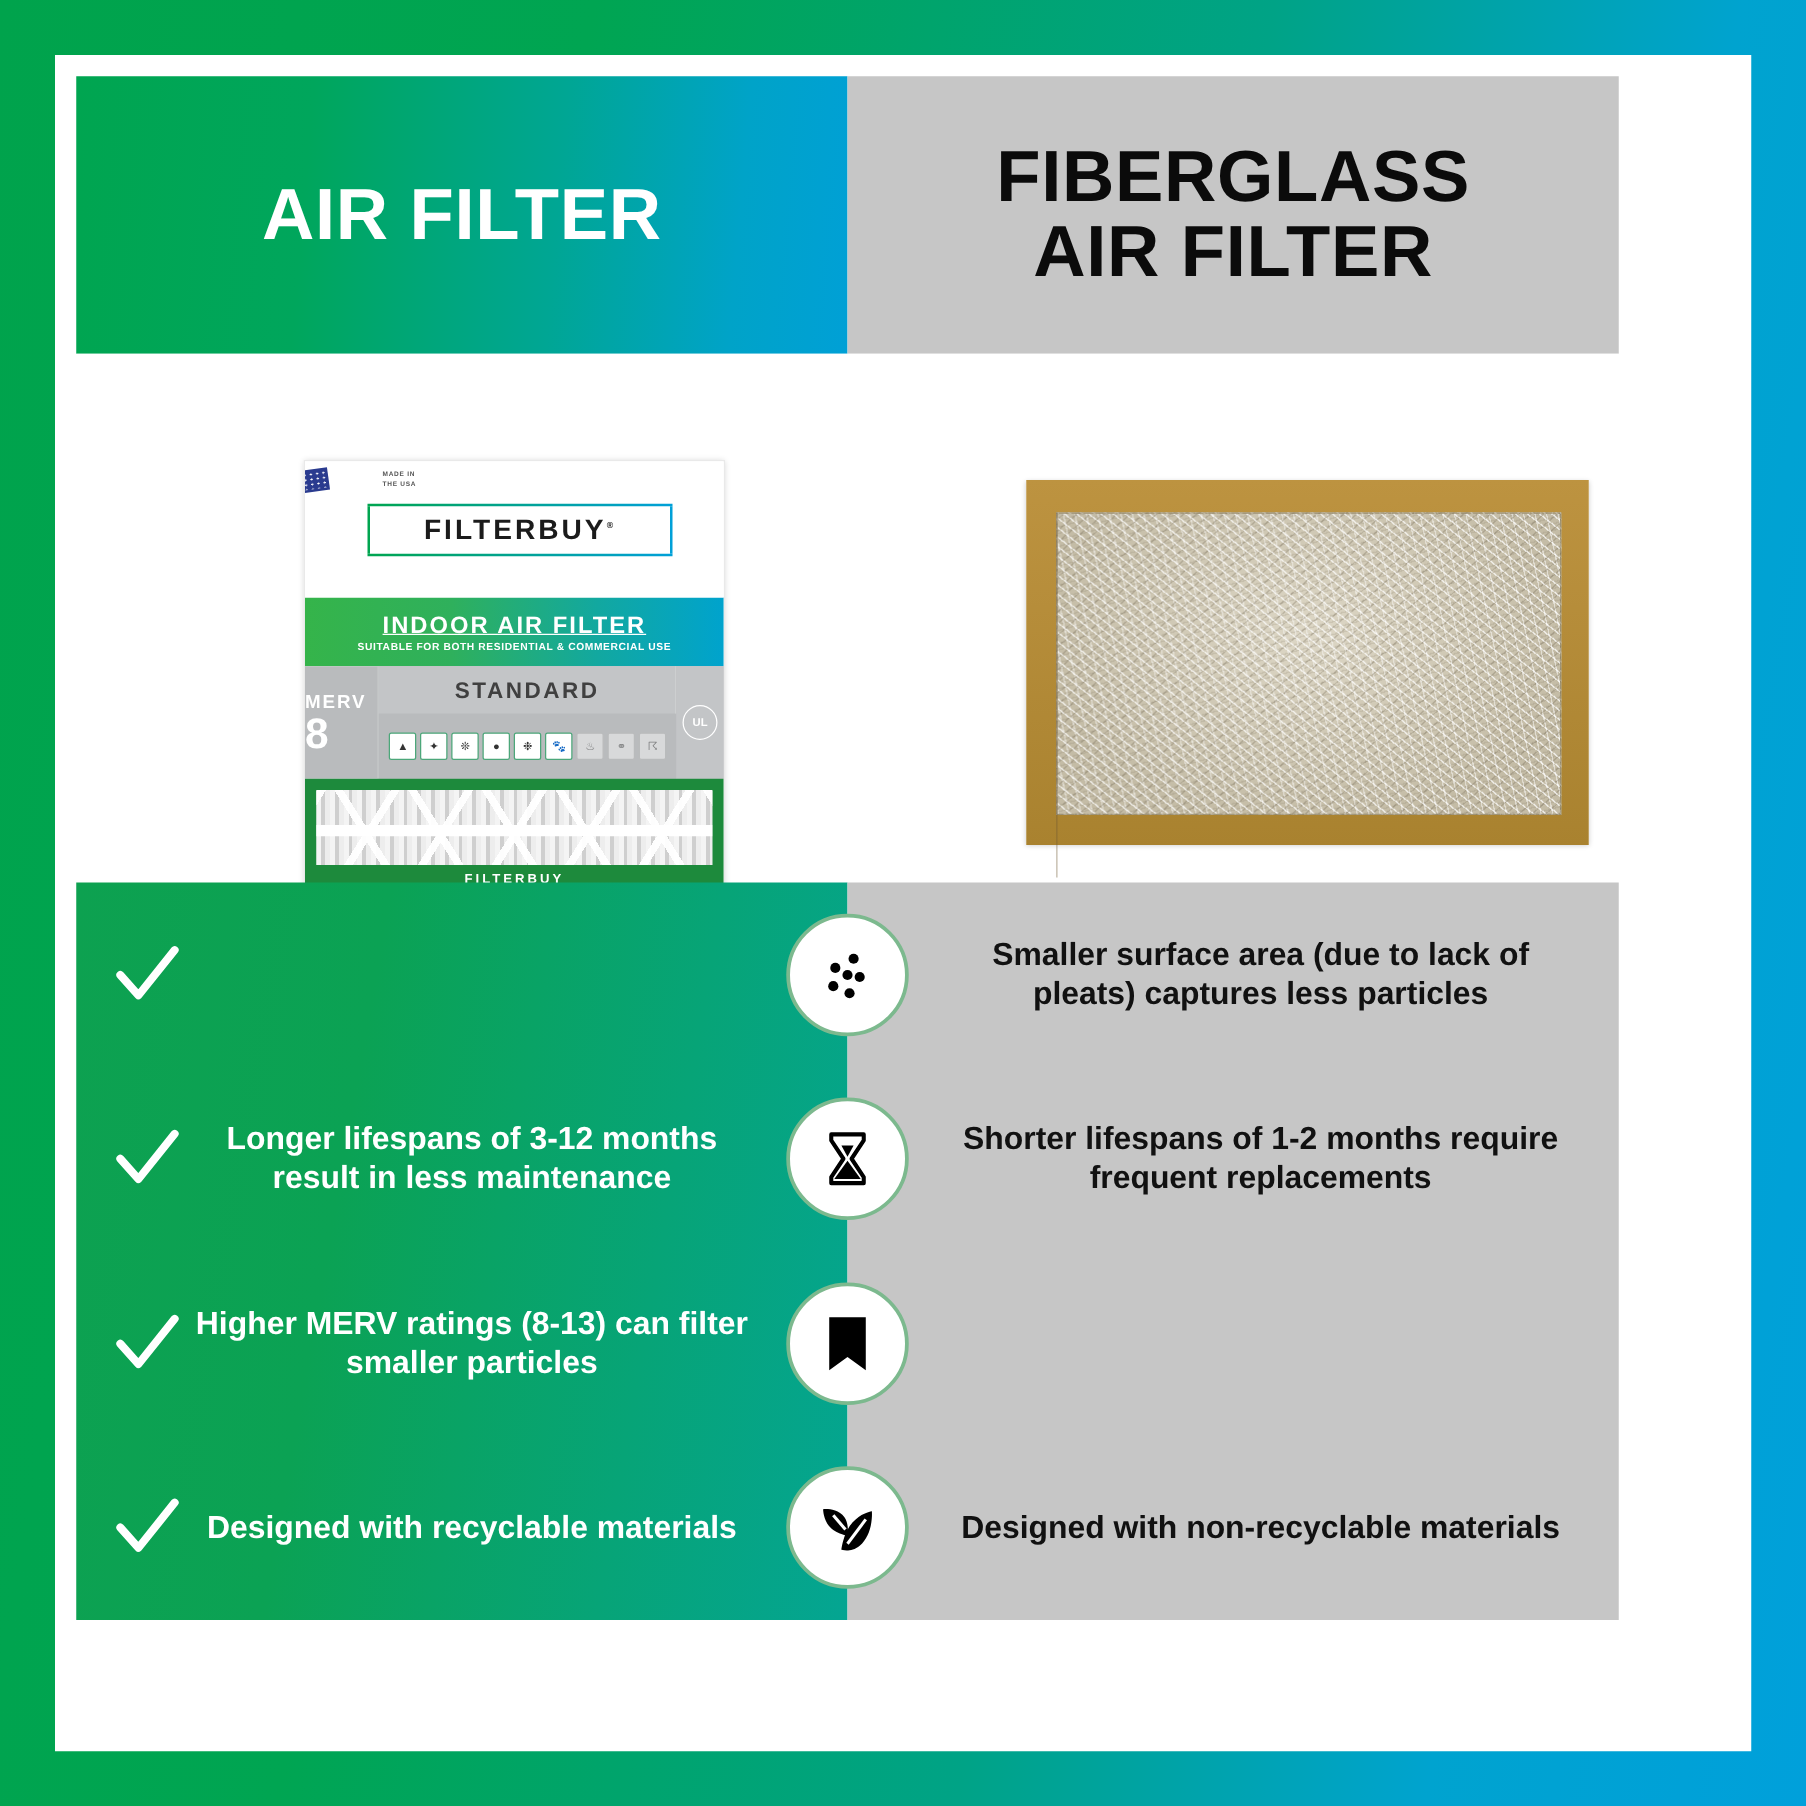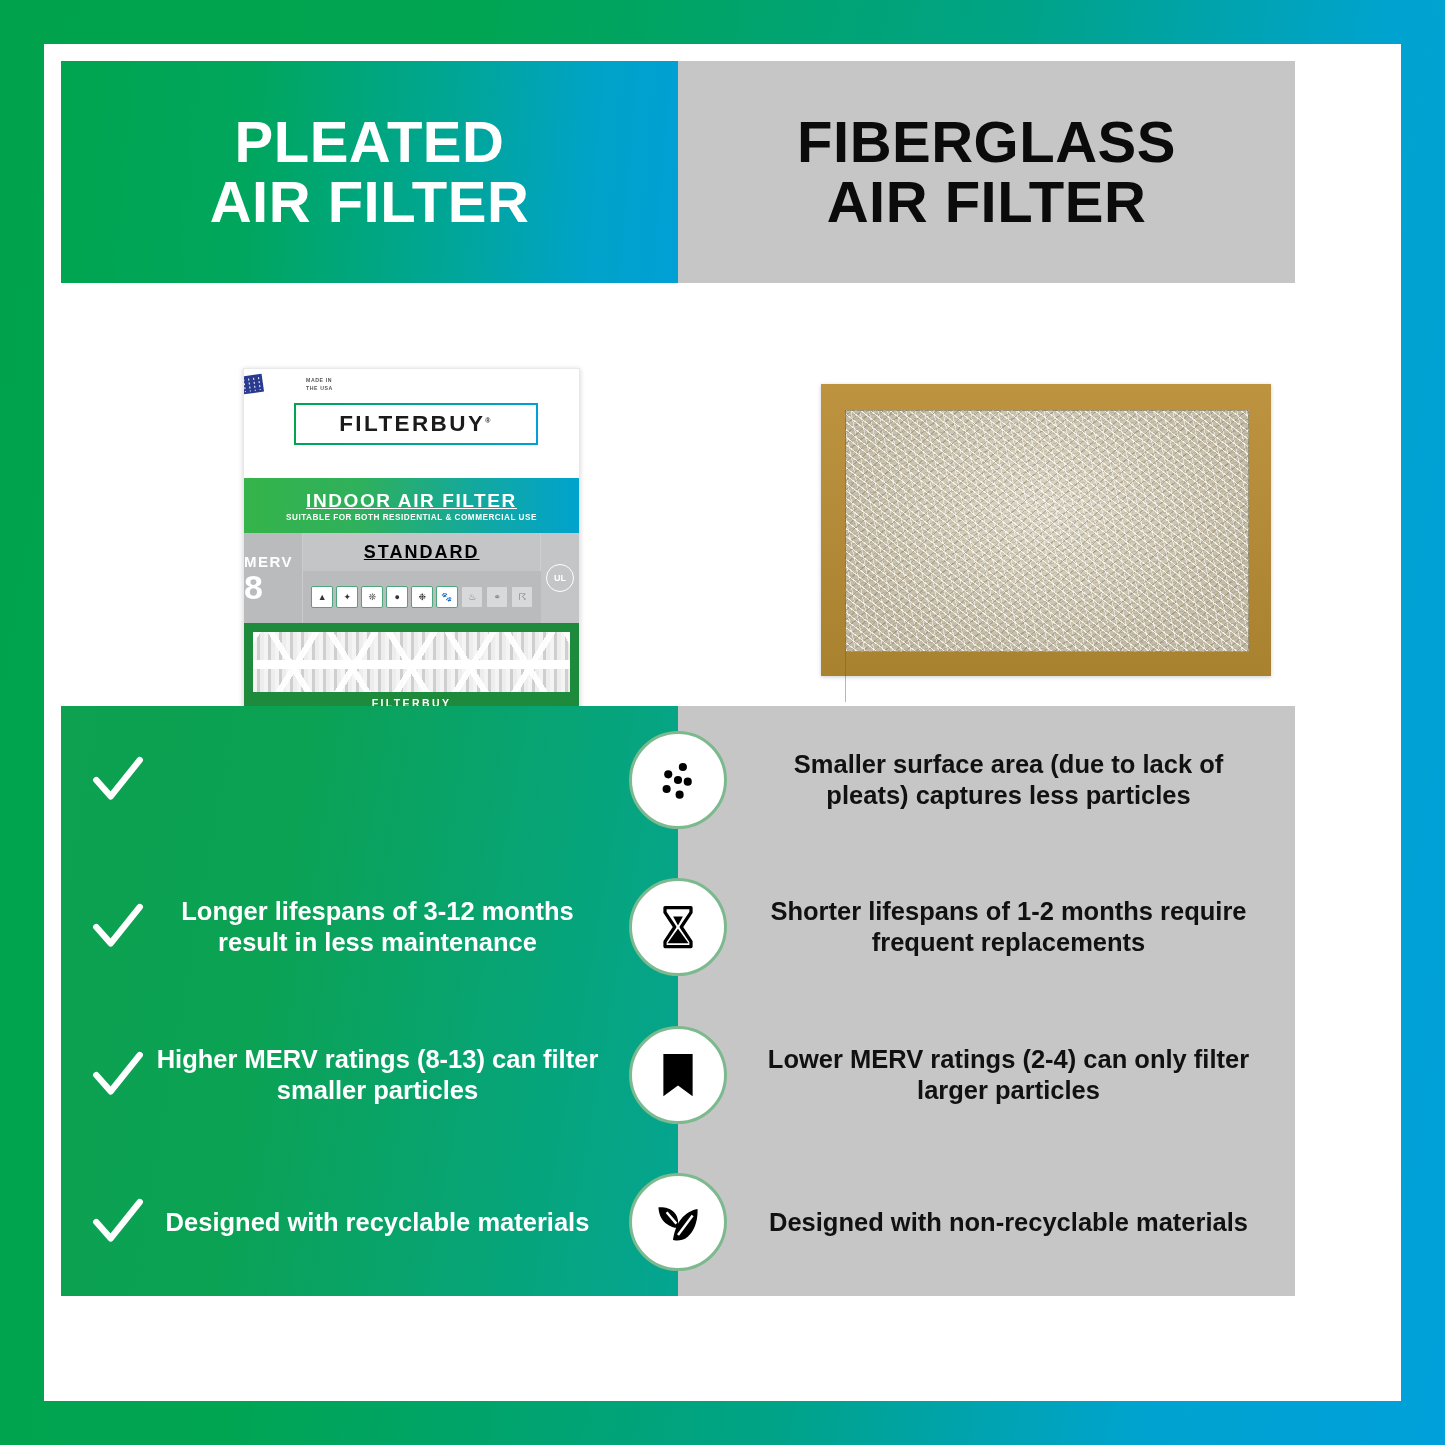--- a/index.html
+++ b/index.html
@@ -83,24 +83,23 @@
   .band-green .t2{font-size:8.2px;font-weight:bold;letter-spacing:.5px;margin-top:1px;}
   .band-grey{height:90px;background:#b9bbbd;display:flex;position:relative;}
   .merv-cell{
     width:80px;display:flex;flex-direction:column;justify-content:center;
     color:#fff;border-right:1px solid #c9cbcc;
   }
   .merv-cell .m1{font-size:15px;font-weight:bold;letter-spacing:1.5px;}
   .merv-cell .m2{font-size:34px;font-weight:bold;line-height:1;}
   .std-col{flex:1;display:flex;flex-direction:column;}
   .std-title{
-    height:38px;background:#c3c5c7;color:#000000;font-size:18px;font-weight:bold;
+    height:38px;background:#c3c5c7;color:#404040;font-size:18px;font-weight:bold;
     letter-spacing:2px;display:flex;align-items:center;justify-content:center;
     border-right:1px solid #cdcfd0;
-    text-decoration:underline;
   }
   .icon-strip{flex:1;display:flex;align-items:center;gap:3px;padding:0 8px;background:#b9bbbd;}
   .mini-icon{
     width:20px;height:20px;background:#fff;border:1px solid #4ca77a;border-radius:2px;
     display:flex;align-items:center;justify-content:center;font-size:9px;color:#333;
   }
   .mini-icon.dim{opacity:.45;border-color:#bbb;}
   .ul-cell{
     width:52px;display:flex;align-items:center;justify-content:center;background:#c3c5c7;
   }
@@ -188,21 +187,20 @@
 </style>
 </head>
 <body>
 
 <div class="poster">
   <div class="inner-card"></div>
 
   <div class="headers">
     <div class="hdr-left">
       <div class="hdr-title">
-        <span>PLEATED</span>
         <span class="l2">AIR FILTER</span>
       </div>
     </div>
     <div class="hdr-right">
       <div class="hdr-title">
         <span>FIBERGLASS</span>
         <span class="l2">AIR FILTER</span>
       </div>
     </div>
   </div>
@@ -326,23 +324,20 @@
                 <path d="M8 32 L24 50 L56 10" fill="none" stroke="#ffffff" stroke-width="7" stroke-linecap="round" stroke-linejoin="round"></path>
               </svg>
           </div>
           <div class="txt-left">Higher MERV ratings (8-13) can filter smaller particles</div>
         </div>
         <div class="badge">
           <svg viewBox="0 0 64 64">
             <path d="M14 6 H50 V58 L32 45 L14 58 Z" fill="#000"></path>
           </svg>
         </div>
-        <div class="cell-right">
-          <div class="txt-right">Lower MERV ratings (2-4) can only filter larger particles</div>
-        </div>
       </div>
 
       <div class="row">
         <div class="cell-left">
           <div class="check">
             <svg viewBox="0 0 64 64">
                 <path d="M8 32 L24 50 L56 10" fill="none" stroke="#ffffff" stroke-width="7" stroke-linecap="round" stroke-linejoin="round"></path>
               </svg>
           </div>
           <div class="txt-left">Designed with recyclable materials</div>

